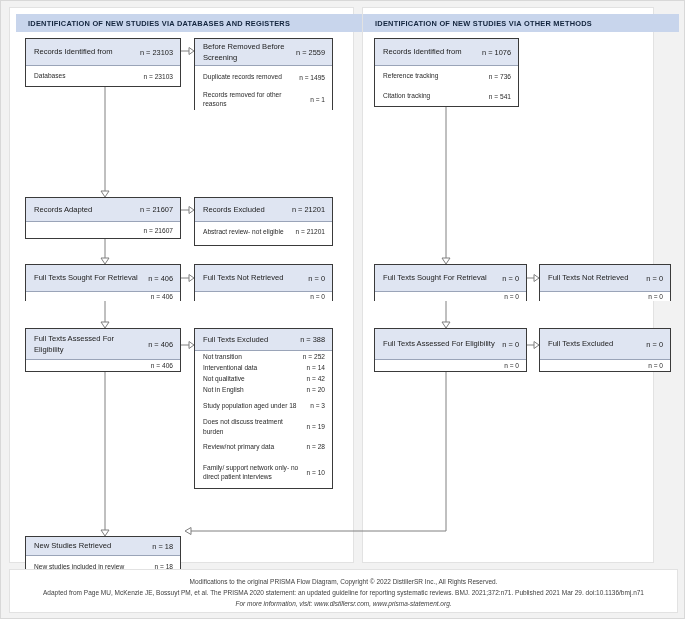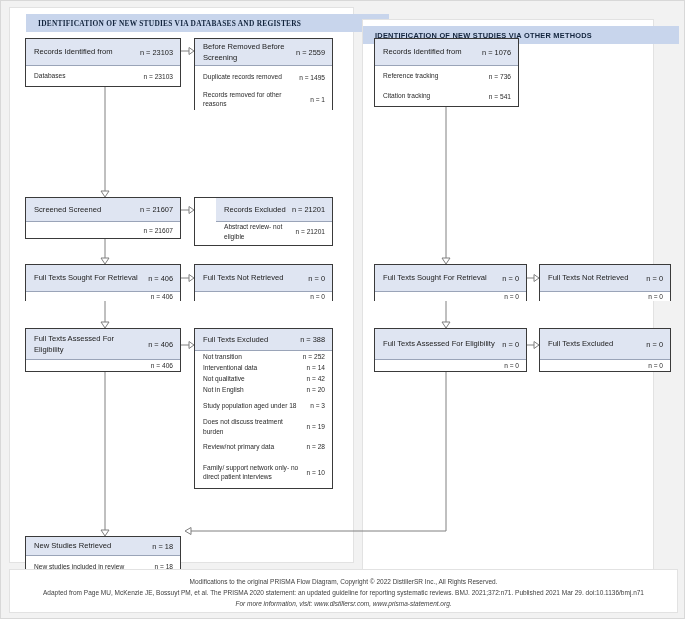--- a/index.html
+++ b/index.html
@@ -23,33 +23,33 @@
   }
 
   
   .panel {
     position: absolute;
     background: #ffffff;
     border: 1px solid #e2e2e2;
     box-sizing: border-box;
   }
   #panel-left  { left: 8px;   top: 6px; width: 345px; height: 556px; }
-  #panel-right { left: 361px; top: 18px; width: 292px; height: 556px; text-align: right; }
+  #panel-right { left: 361px; top: 6px; width: 292px; height: 556px; text-align: right; }
 
   .panel-header {
     position: absolute;
     top: 6px;
     height: 18px;
     background: #c8d5ec;
     box-sizing: border-box;
     display: flex;
     align-items: center;
     padding-left: 12px;
   }
-  #hdr-left  { left: 16px; width: 363px; font-family: Liberation Serif, serif; }
+  #hdr-left  { left: 6px; width: 363px; }
   #hdr-right { left: 0px; width: 316px; }
   .panel-header span {
     font-size: 7.4px;
     font-weight: bold;
     letter-spacing: 0.25px;
     color: #12243d;
     white-space: nowrap;
   }
 
   
@@ -214,32 +214,32 @@
       </div>
       <div class="row" style="height:22px;">
         <span class="label">Records removed for other reasons</span>
         <span class="num">n = 1</span>
       </div>
     </div>
   </div>
 
   <div class="box" style="left:24px; top:196px; width:156px; height:42px;">
     <div class="box-head" style="height:24px;">
-      <span class="label">Screened Screened</span>
+      <span class="label">Records Adapted</span>
       <span class="num">n = 21607</span>
     </div>
     <div class="box-rows">
       <div class="row blank" style="height:16px;">
         <span class="label"></span>
         <span class="num">n = 21607</span>
       </div>
     </div>
   </div>
 
-  <div class="box" style="left:193px; top:196px; width:139px; height:49px;padding-left:21px;">
+  <div class="box" style="left:193px; top:196px; width:139px; height:49px;">
     <div class="box-head" style="height:24px;">
       <span class="label">Records Excluded</span>
       <span class="num">n = 21201</span>
     </div>
     <div class="box-rows">
       <div class="row" style="height:19px;">
         <span class="label">Abstract review- not eligible</span>
         <span class="num">n = 21201</span>
       </div>
     </div>

